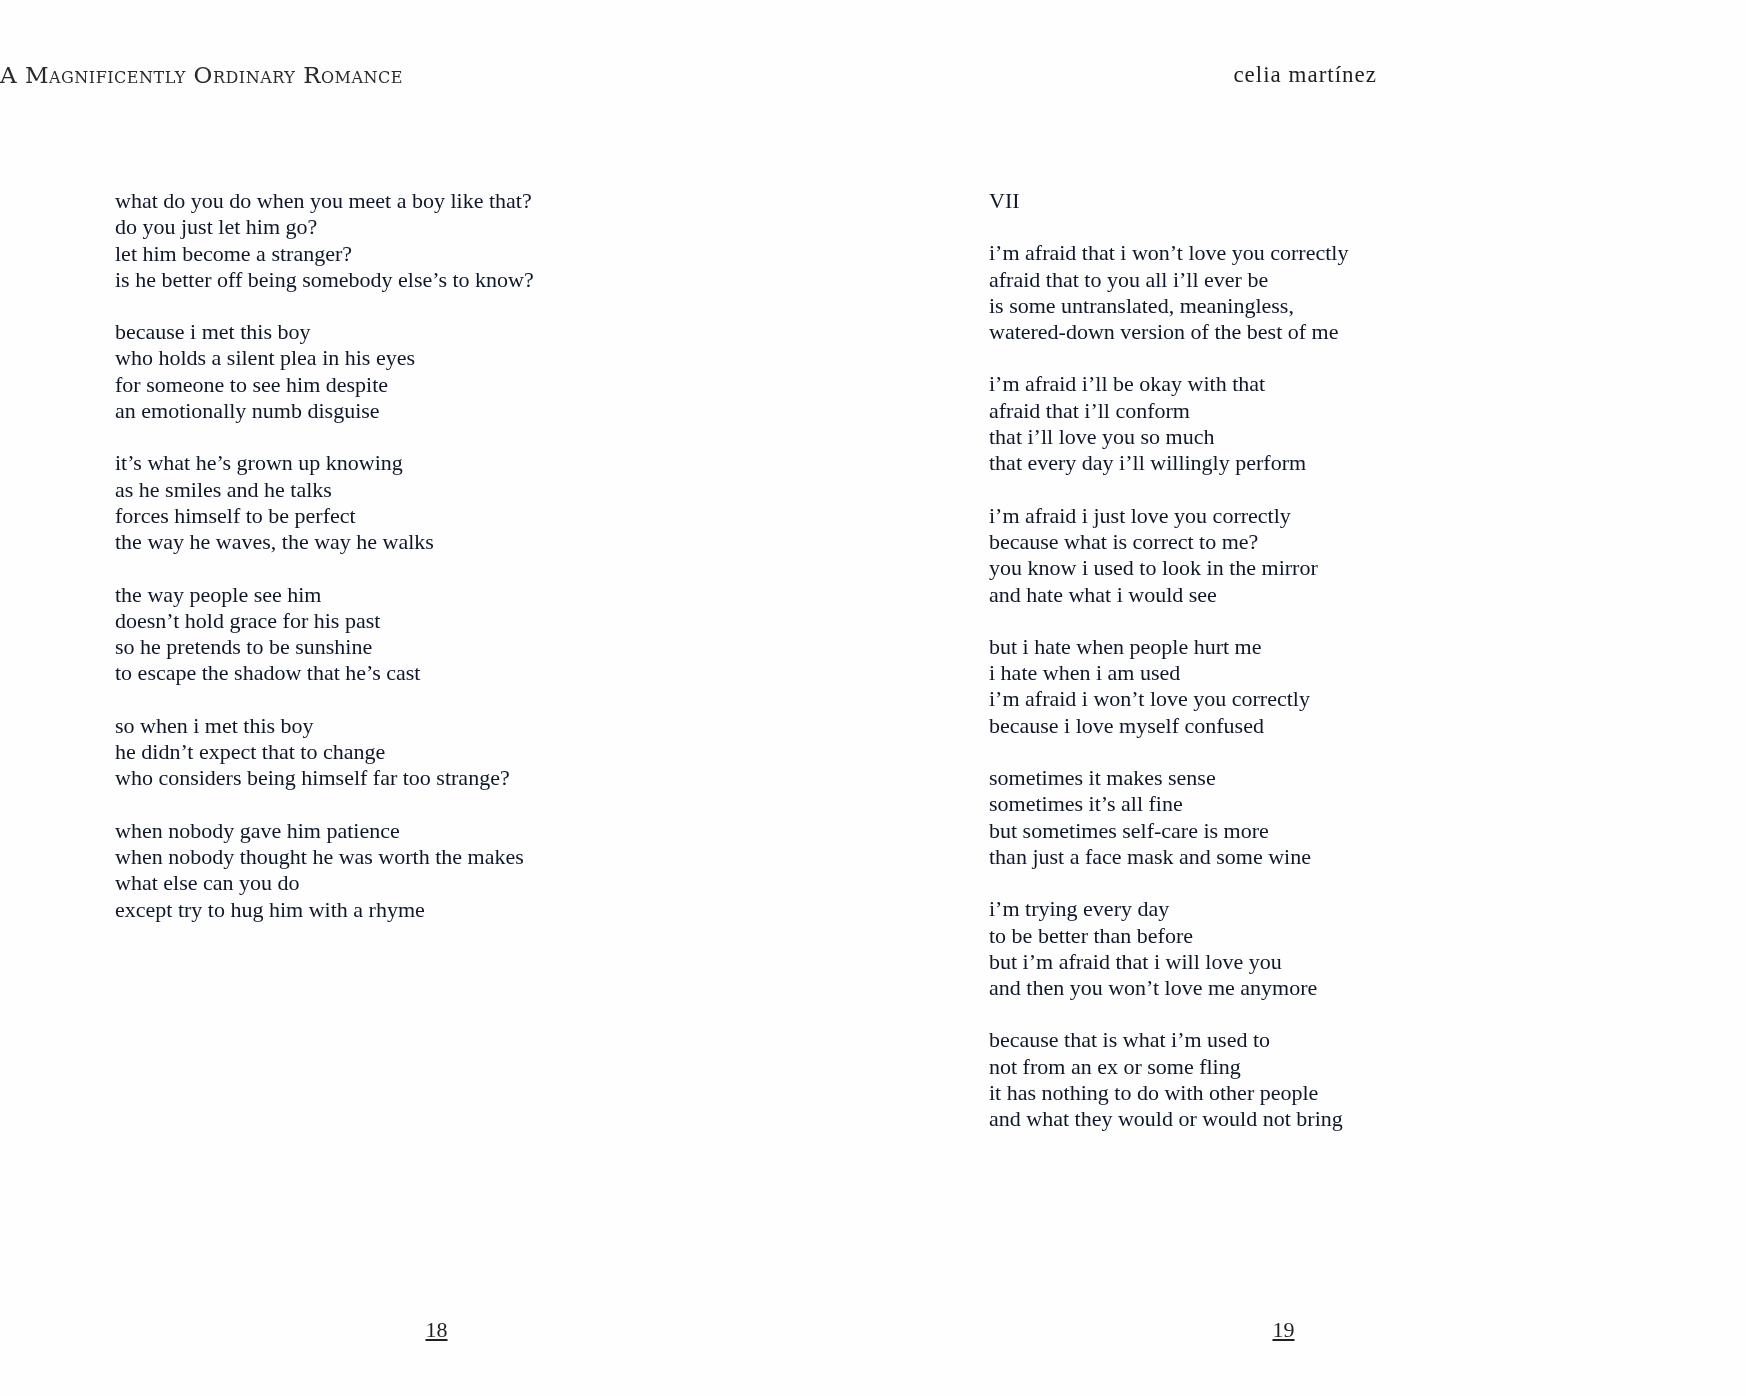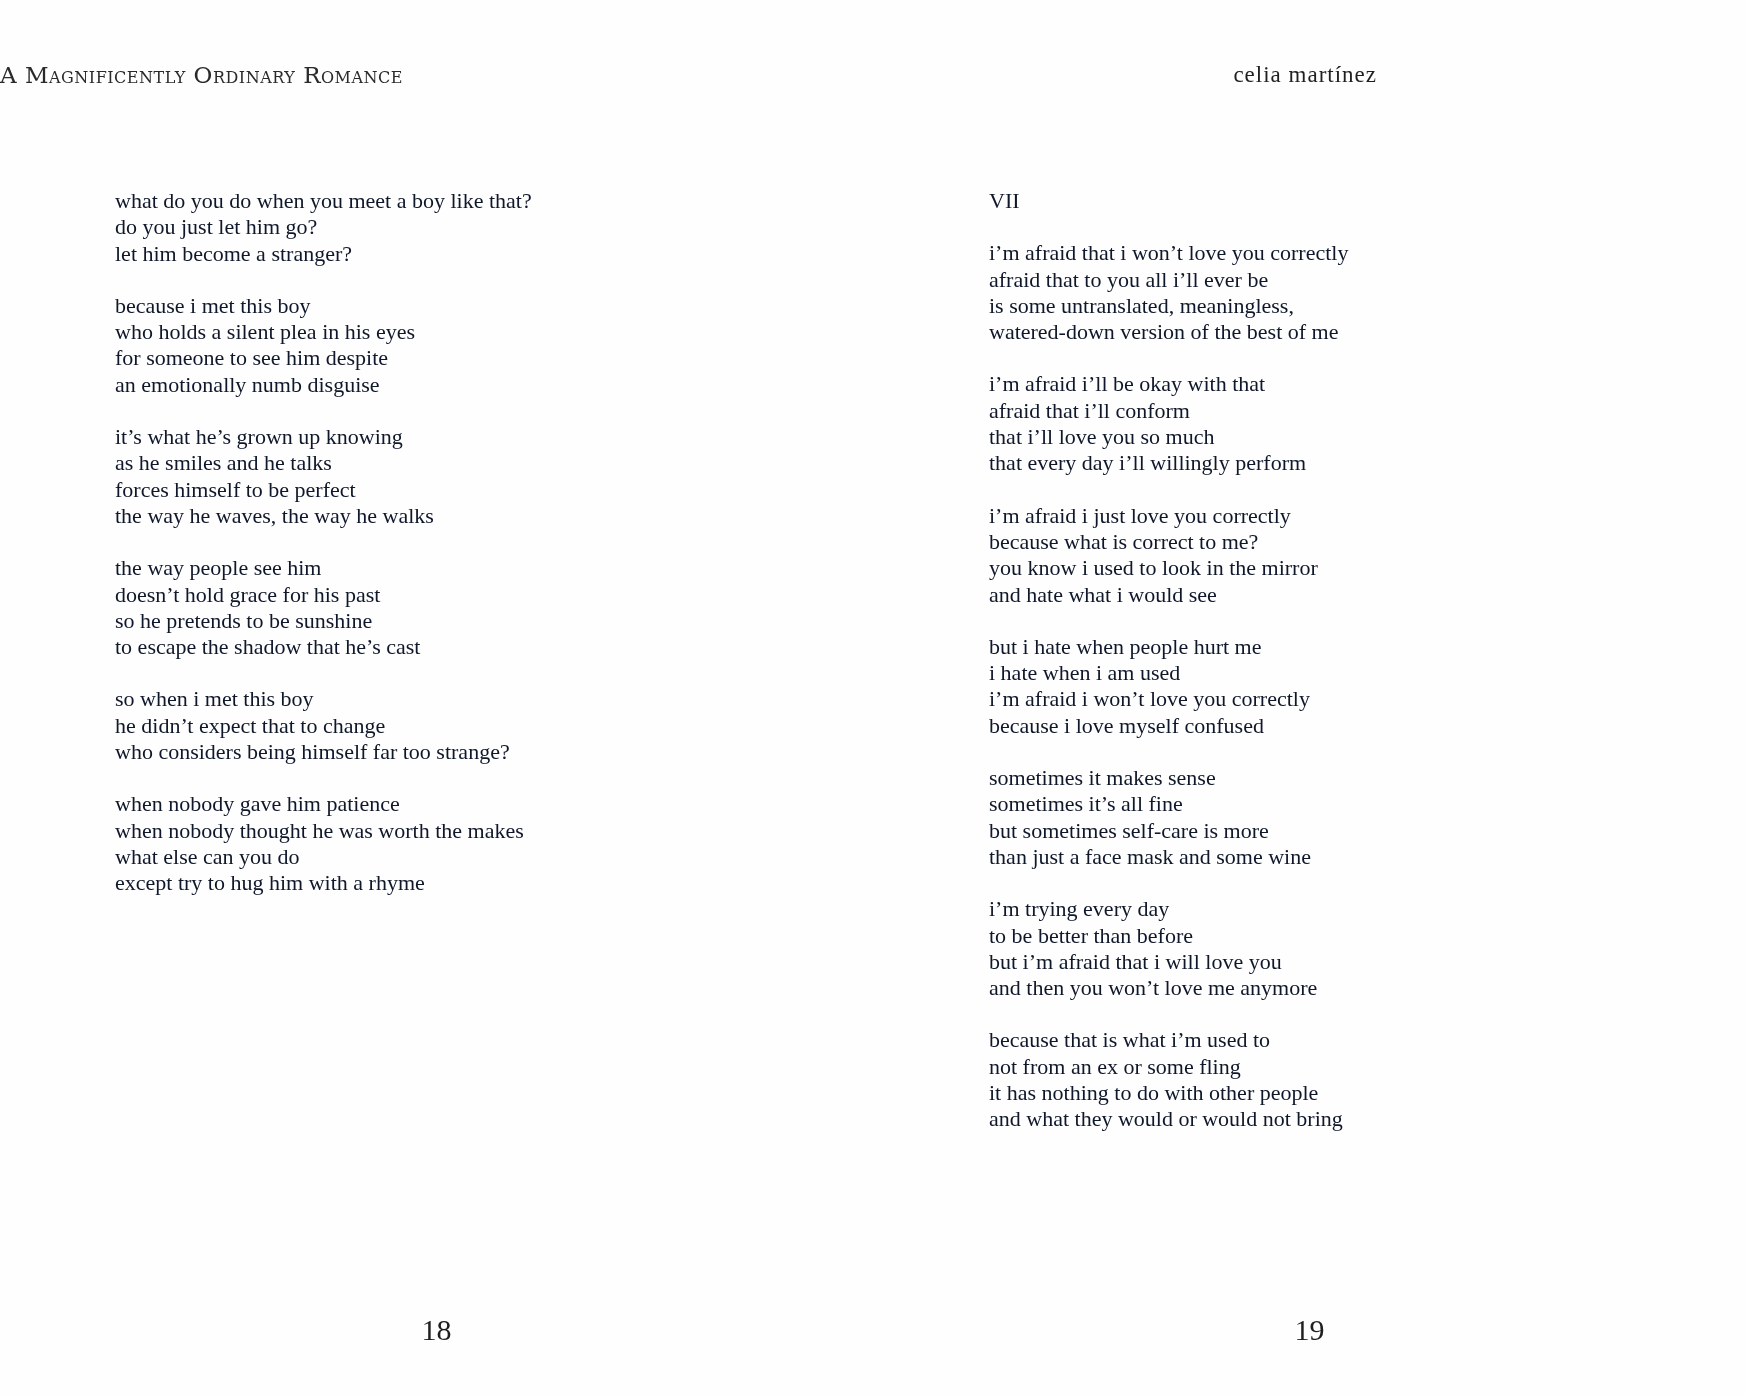--- a/index.html
+++ b/index.html
@@ -62,45 +62,47 @@
     margin-bottom: 26px;
   }
   .poem-line {
     height: 26.3px;
   }
   .pagenum {
     position: absolute;
     top: 1316px;
     height: 28px;
     line-height: 28px;
-    font-size: 30px;
+    font-size: 22px;
     text-align: center;
     color: #1f1f1f;
+    text-decoration: underline;
   }
   .pagenum-left  { left: 0;     width: 873px; }
-  .pagenum-right { left: 873px; width: 873px; }
+  .pagenum-right { left: 847px; width: 873px; }
 </style>
 </head>
 <body>
 
 <div class="spread">
 
   <div class="header header-left">
     <span class="deco-title">A Magnificently Ordinary Romance</span>
   </div>
 
   <div class="header header-right">
     <span class="author-name">celia martínez</span>
   </div>
 
   <div class="poem poem-left">
       <div class="stanza">
         <div class="poem-line">what do you do when you meet a boy like that?</div>
         <div class="poem-line">do you just let him go?</div>
         <div class="poem-line">let him become a stranger?</div>
+        <div class="poem-line">is he better off being somebody else’s to know?</div>
       </div>
       <div class="stanza">
         <div class="poem-line">because i met this boy</div>
         <div class="poem-line">who holds a silent plea in his eyes</div>
         <div class="poem-line">for someone to see him despite</div>
         <div class="poem-line">an emotionally numb disguise</div>
       </div>
       <div class="stanza">
         <div class="poem-line">it’s what he’s grown up knowing</div>
         <div class="poem-line">as he smiles and he talks</div>

